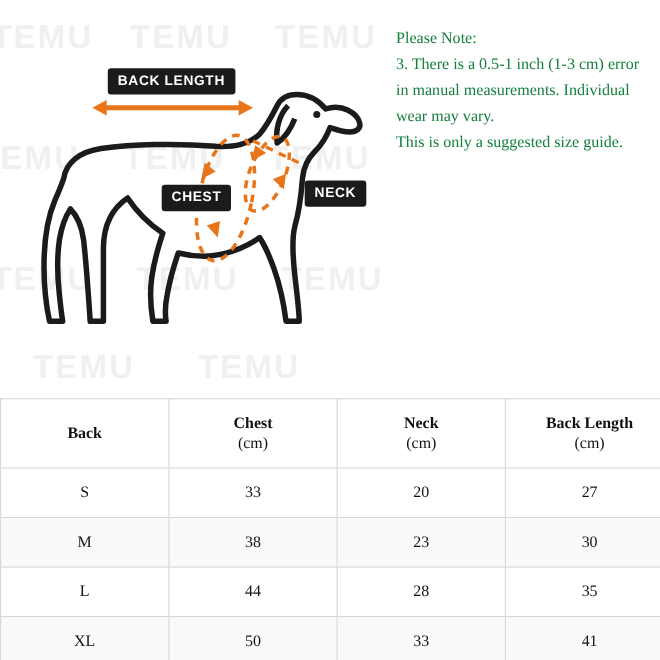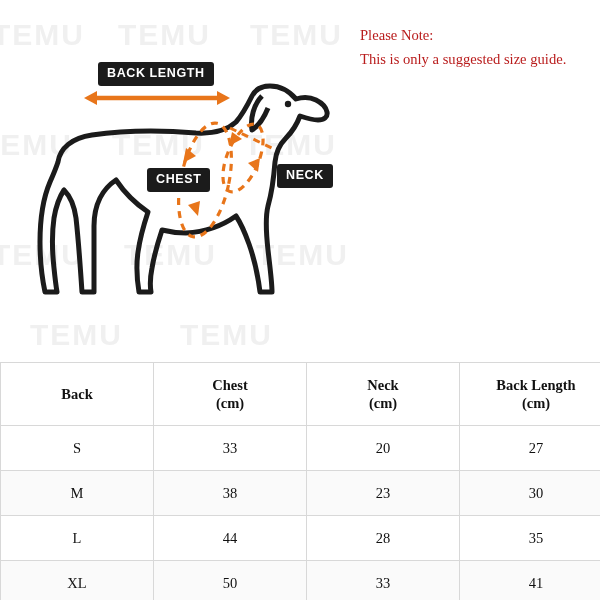--- a/index.html
+++ b/index.html
@@ -74,21 +74,21 @@
   .tag-neck { left: 277px; top: 164px; }
 
   
   .notes {
     width: 248px;
     height: 362px;
     box-sizing: border-box;
     padding: 24px 10px 0 8px;
     font-size: 14.6px;
     line-height: 1.62;
-    color: #b91c1c;
+    color: #15803d;
   }
   .notes p {
     margin: 0;
   }
 
   
   .size-table {
     position: absolute;
     left: 0;
     top: 362px;
@@ -112,21 +112,21 @@
     background: #ffffff;
   }
   .size-table tbody td {
     height: 42px;
   }
   .size-table tbody tr:nth-child(even) td {
     background: #fafafa;
   }
   .unit {
     display: block;
-    font-weight: bold;
+    font-weight: normal;
   }
 </style>
 </head>
 <body>
 
 <div class="page">
 
   <div class="top">
 
     <div class="illustration">
@@ -208,20 +208,21 @@
         <line x1="230" y1="128" x2="276" y2="150" stroke="#e8751a" stroke-width="3" stroke-dasharray="7 6"></line>
       </svg>
 
       <div class="tag tag-back">BACK LENGTH</div>
       <div class="tag tag-chest">CHEST</div>
       <div class="tag tag-neck">NECK</div>
     </div>
 
     <div class="notes">
       <p>Please Note:</p>
+      <p>3. There is a 0.5-1 inch (1-3 cm) error in manual measurements. Individual wear may vary.</p>
       <p>This is only a suggested size guide.</p>
     </div>
   </div>
 
   <table class="size-table">
     <thead>
       <tr>
         <th style="width:150px;">
           <span>Back</span>
         </th>

